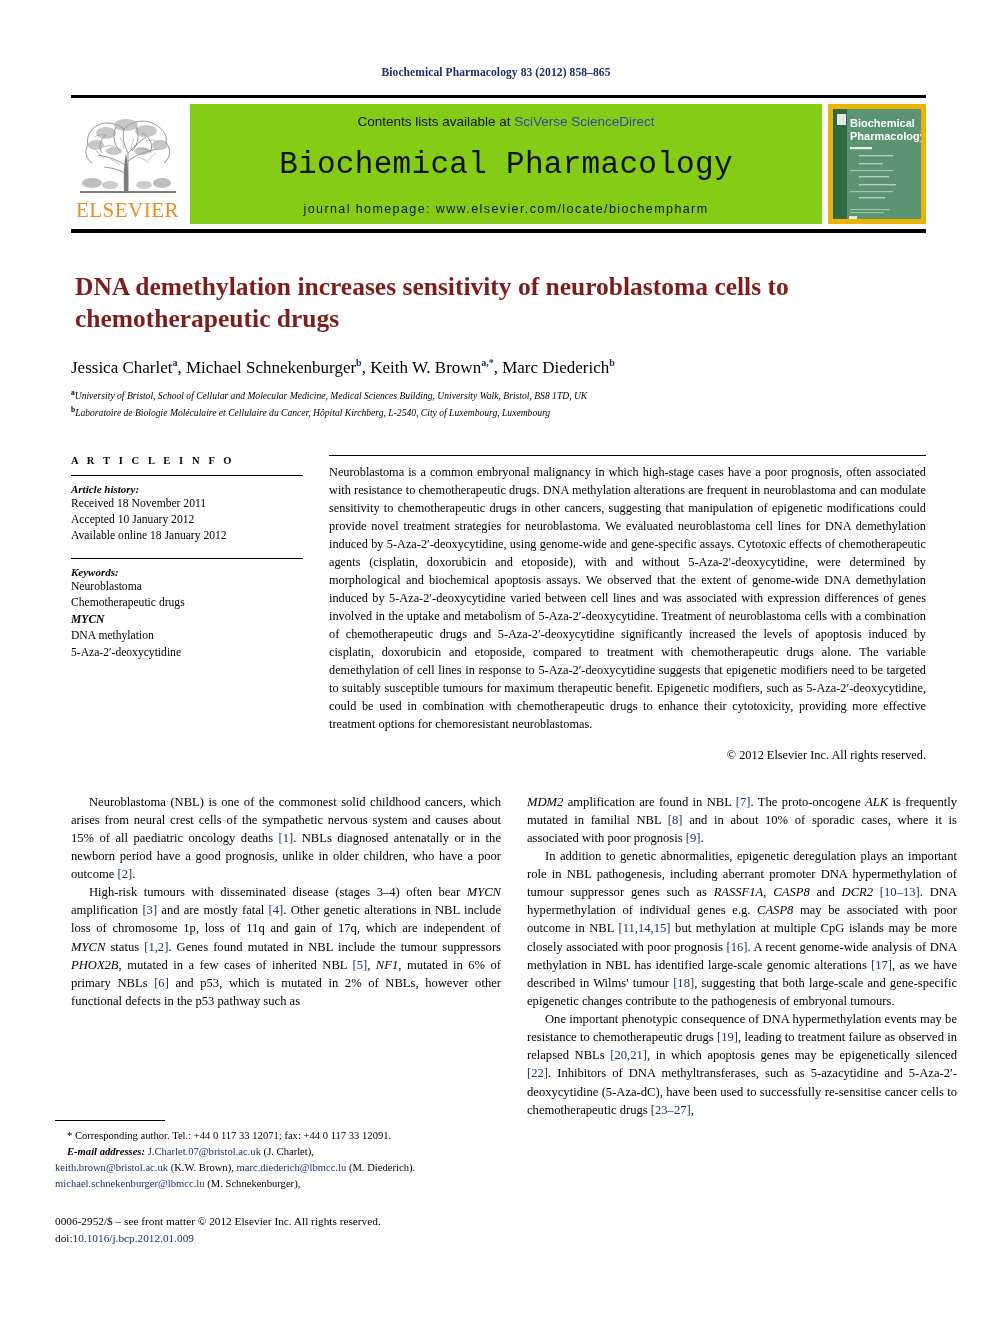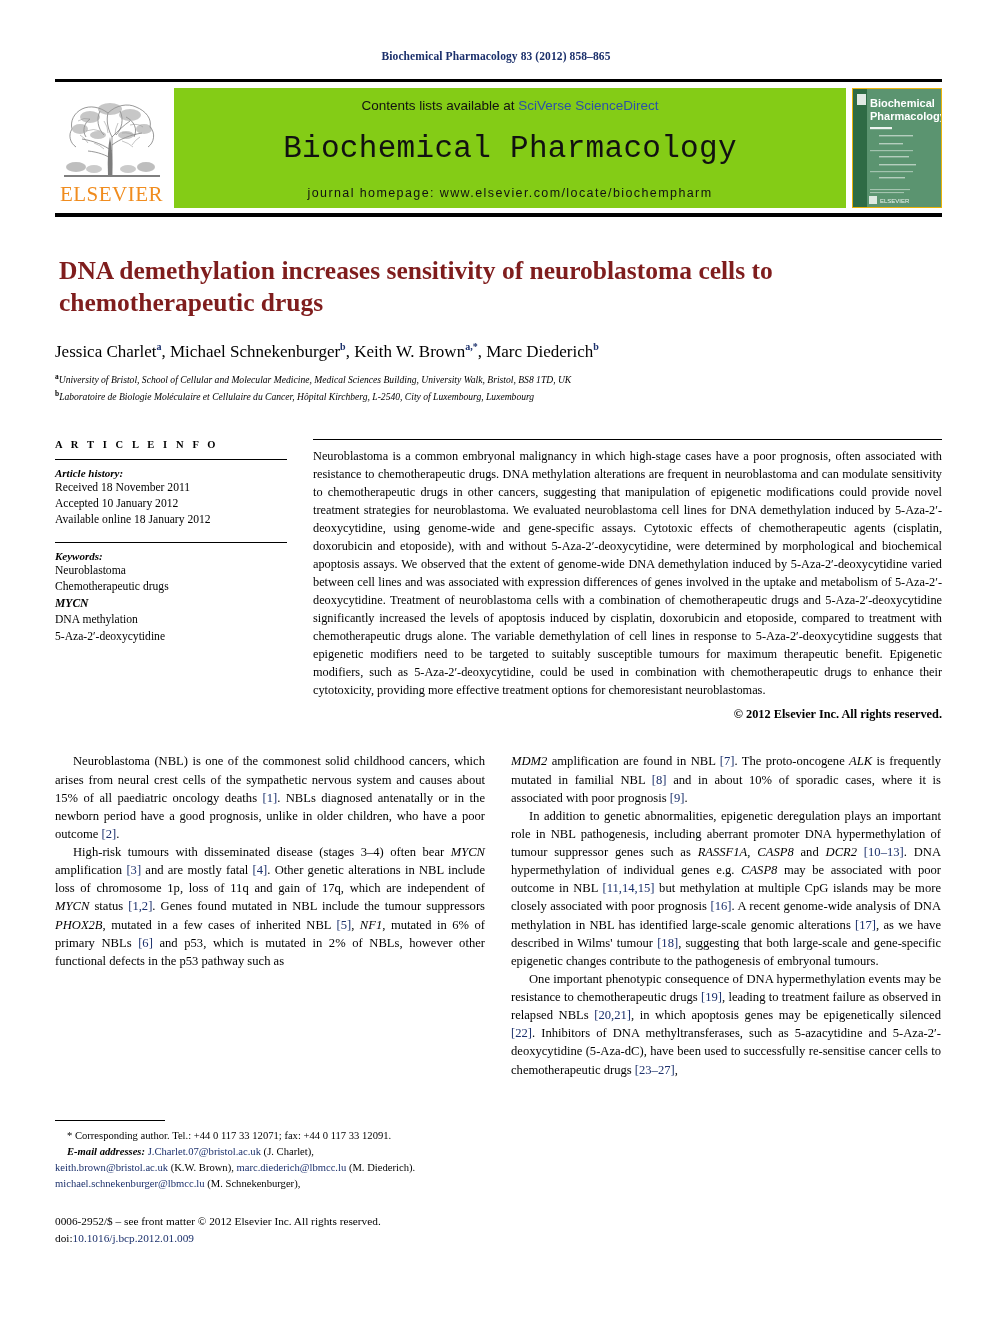--- a/index.html
+++ b/index.html
@@ -13,21 +13,21 @@
     height: 1323px;
     position: relative;
     font-family: "Liberation Serif", "DejaVu Serif", serif;
     color: #000000;
     overflow: hidden;
   }
   .page {
     position: relative;
     width: 992px;
     height: 1323px;
-    padding: 0;
+    padding: 16px;
     box-sizing: border-box;
   }
 
   
   .running-head {
     text-align: center;
     font-size: 11.5px;
     font-weight: bold;
     color: #1a2f6b;
     padding-top: 50px;
@@ -95,21 +95,21 @@
   }
   .homepage-line {
     font-family: "Liberation Sans", sans-serif;
     font-size: 12.5px;
     color: #111;
     letter-spacing: 1.4px;
   }
   .cover-thumb {
     width: 88px;
     flex: 0 0 88px;
-    border: 1px solid #eab308;
+    border: 5px solid #eab308;
     background: #0369a1;
     position: relative;
     overflow: hidden;
   }
 
   
   .title-block {
     margin: 38px 55px 0 55px;
   }
   .article-title {
@@ -193,22 +193,21 @@
   }
   .abstract-body {
     font-size: 12.3px;
     line-height: 1.47;
     text-align: justify;
     margin: 0;
   }
   .copyright-line {
     font-size: 12.3px;
     text-align: right;
-    margin-top: 8px;
-    font-weight: bold;
+    margin-top: 14px;
   }
 
   
   .body-cols {
     margin: 30px 50px 0 55px;
     display: flex;
     gap: 26px;
     position: relative;
   }
   .bcol {

